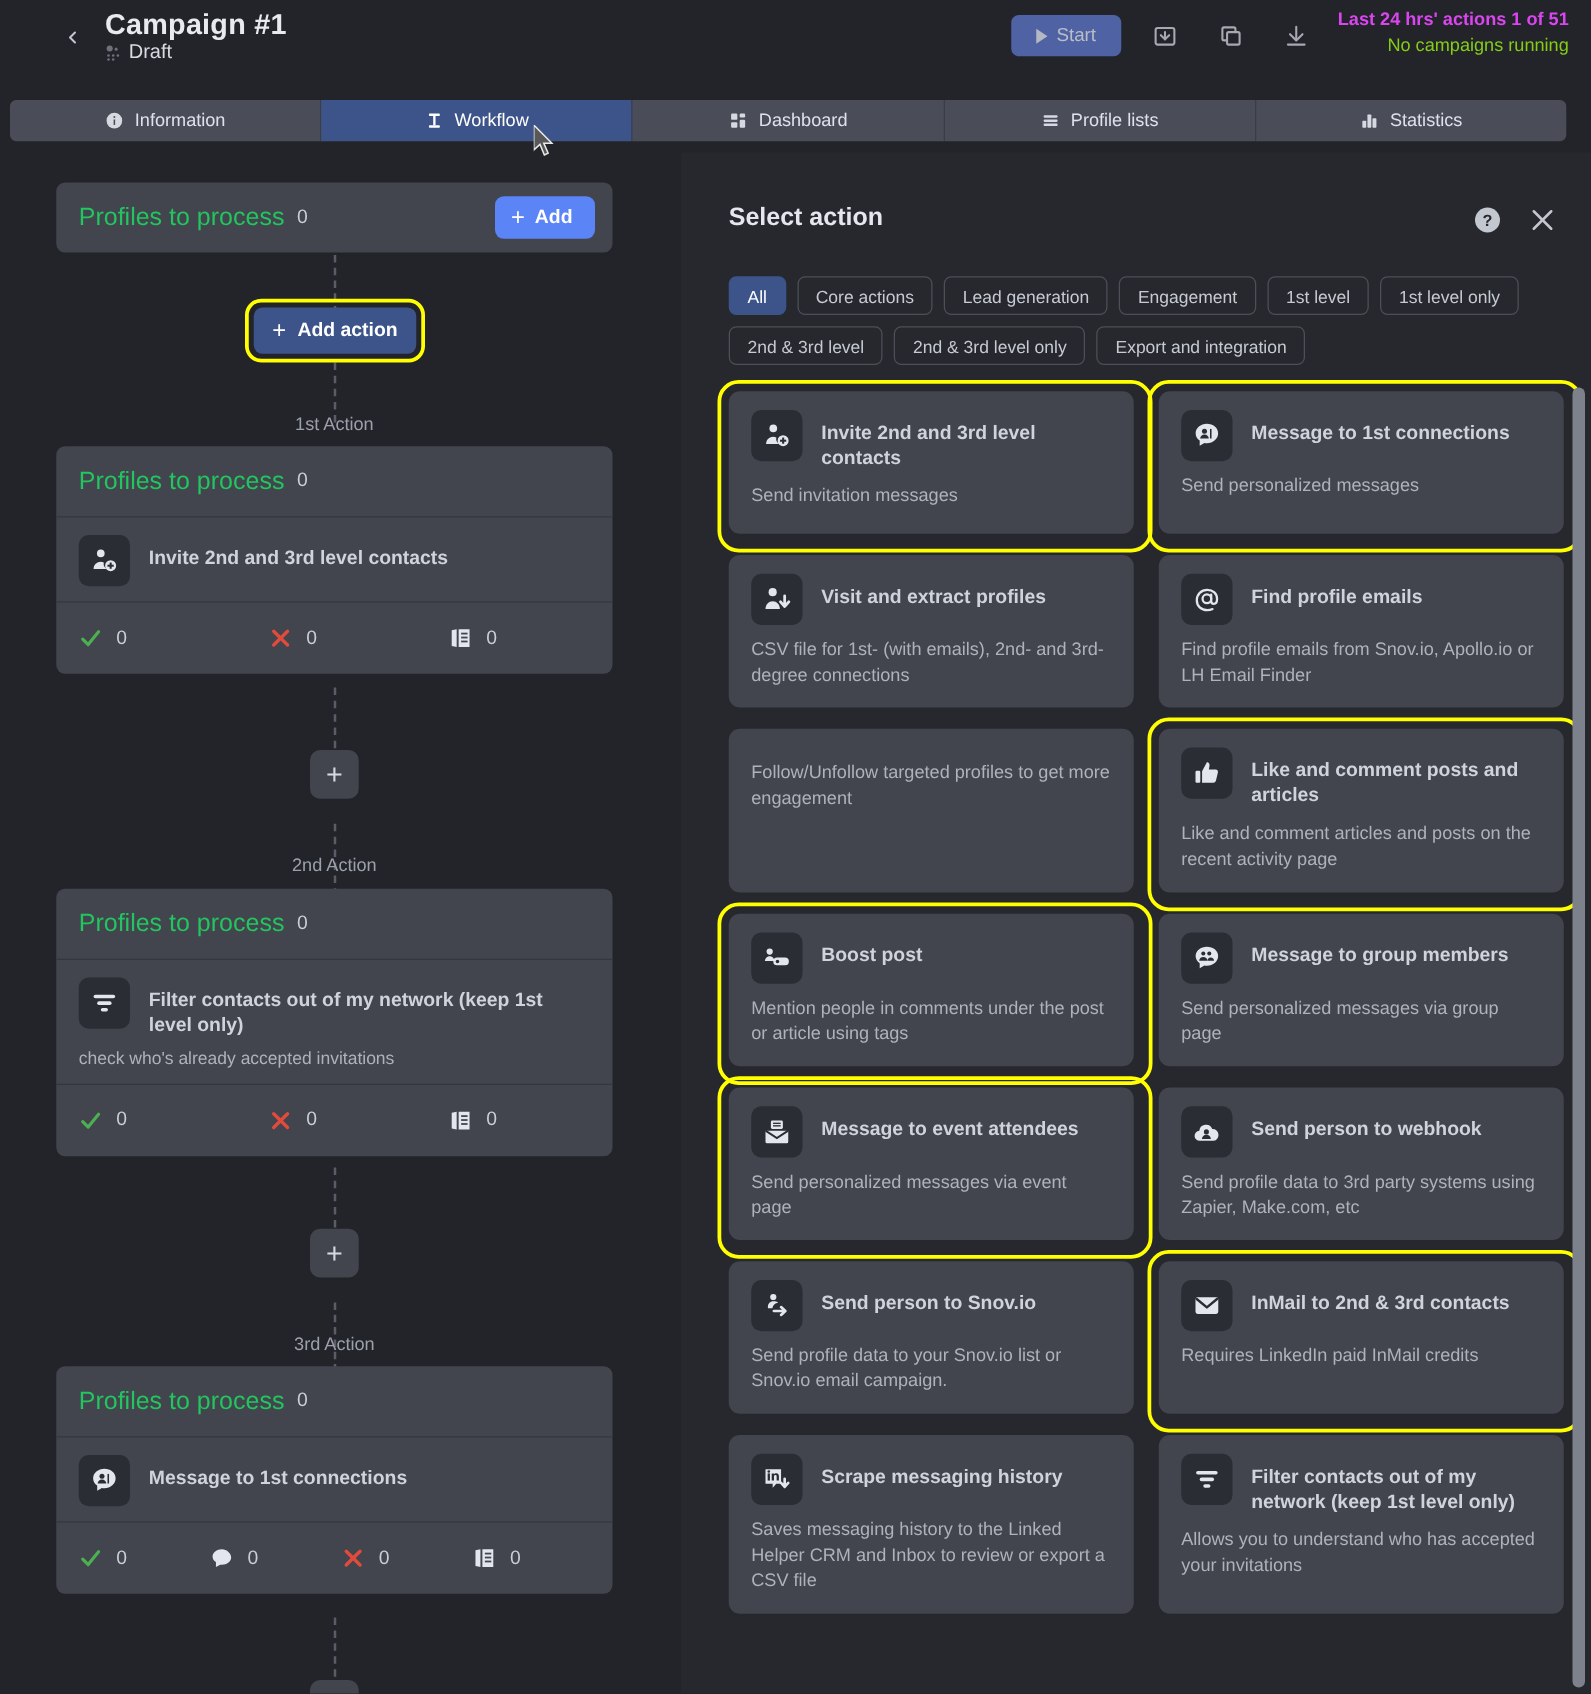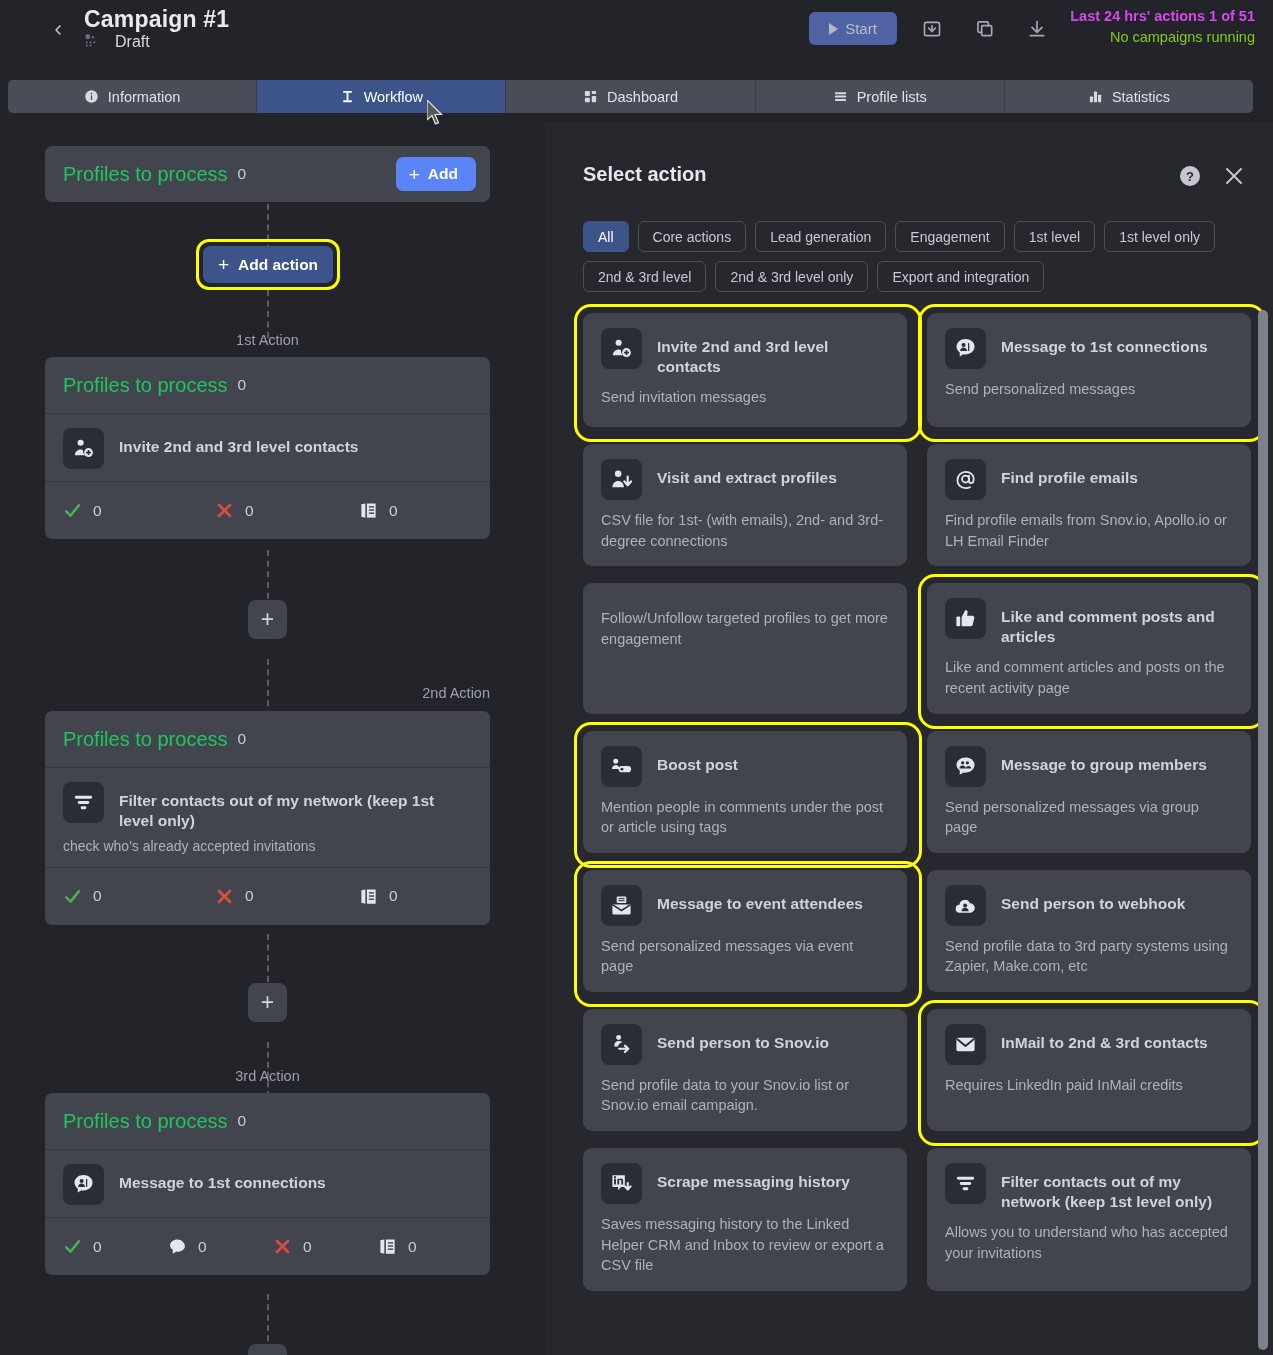--- a/index.html
+++ b/index.html
@@ -19,21 +19,21 @@
     width: 28px; height: 28px; cursor: pointer;
     display: flex; align-items: center; justify-content: center;
   }
   .back-chevron svg { width: 16px; height: 16px; }
   .camp-title {
     position: absolute; left: 52px; top: 6px;
     font-size: 23px; font-weight: bold; color: #e8eaef; letter-spacing: .2px;
   }
   .camp-status-row {
     position: absolute; left: 52px; top: 33px;
-    display: flex; align-items: flex-start; gap: 16px;
+    display: flex; align-items: center; gap: 4px;
   }
   .status-ico { width: 15px; height: 15px; opacity: .62; }
 
   .start-btn {
     position: absolute; left: 777px; top: 12px;
     width: 88px; height: 33px; border-radius: 6px;
     background: #4f62a3; color: #b9bdc7;
     display: flex; align-items: center; justify-content: center; gap: 7px;
     font-size: 15px; cursor: pointer; border: none;
   }
@@ -353,21 +353,21 @@
               <rect x="12.5" y="6.5" width="6.5" height="1.8" fill="#42444e"></rect>
               <rect x="12.5" y="10.5" width="6.5" height="1.8" fill="#42444e"></rect>
               <rect x="12.5" y="14.5" width="6.5" height="1.8" fill="#42444e"></rect>
             </svg>
           <span>0</span>
         </div>
       </div>
     </div>
 
     <div class="plus-node" style="top:478px;">+</div>
-    <div class="step-label" style="top:563px;text-align:right;">2nd Action</div>
+    <div class="step-label" style="top:563px;">2nd Action</div>
 
     <div class="card" style="top:589px;">
       <div class="ptp">
         <span class="ptp-label">Profiles to process</span>
         <span class="ptp-count">0</span>
       </div>
       <div class="act-body">
         <div class="act-row">
           <div class="act-ico">
             <svg viewBox="0 0 24 24" fill="#e3e6ec">

